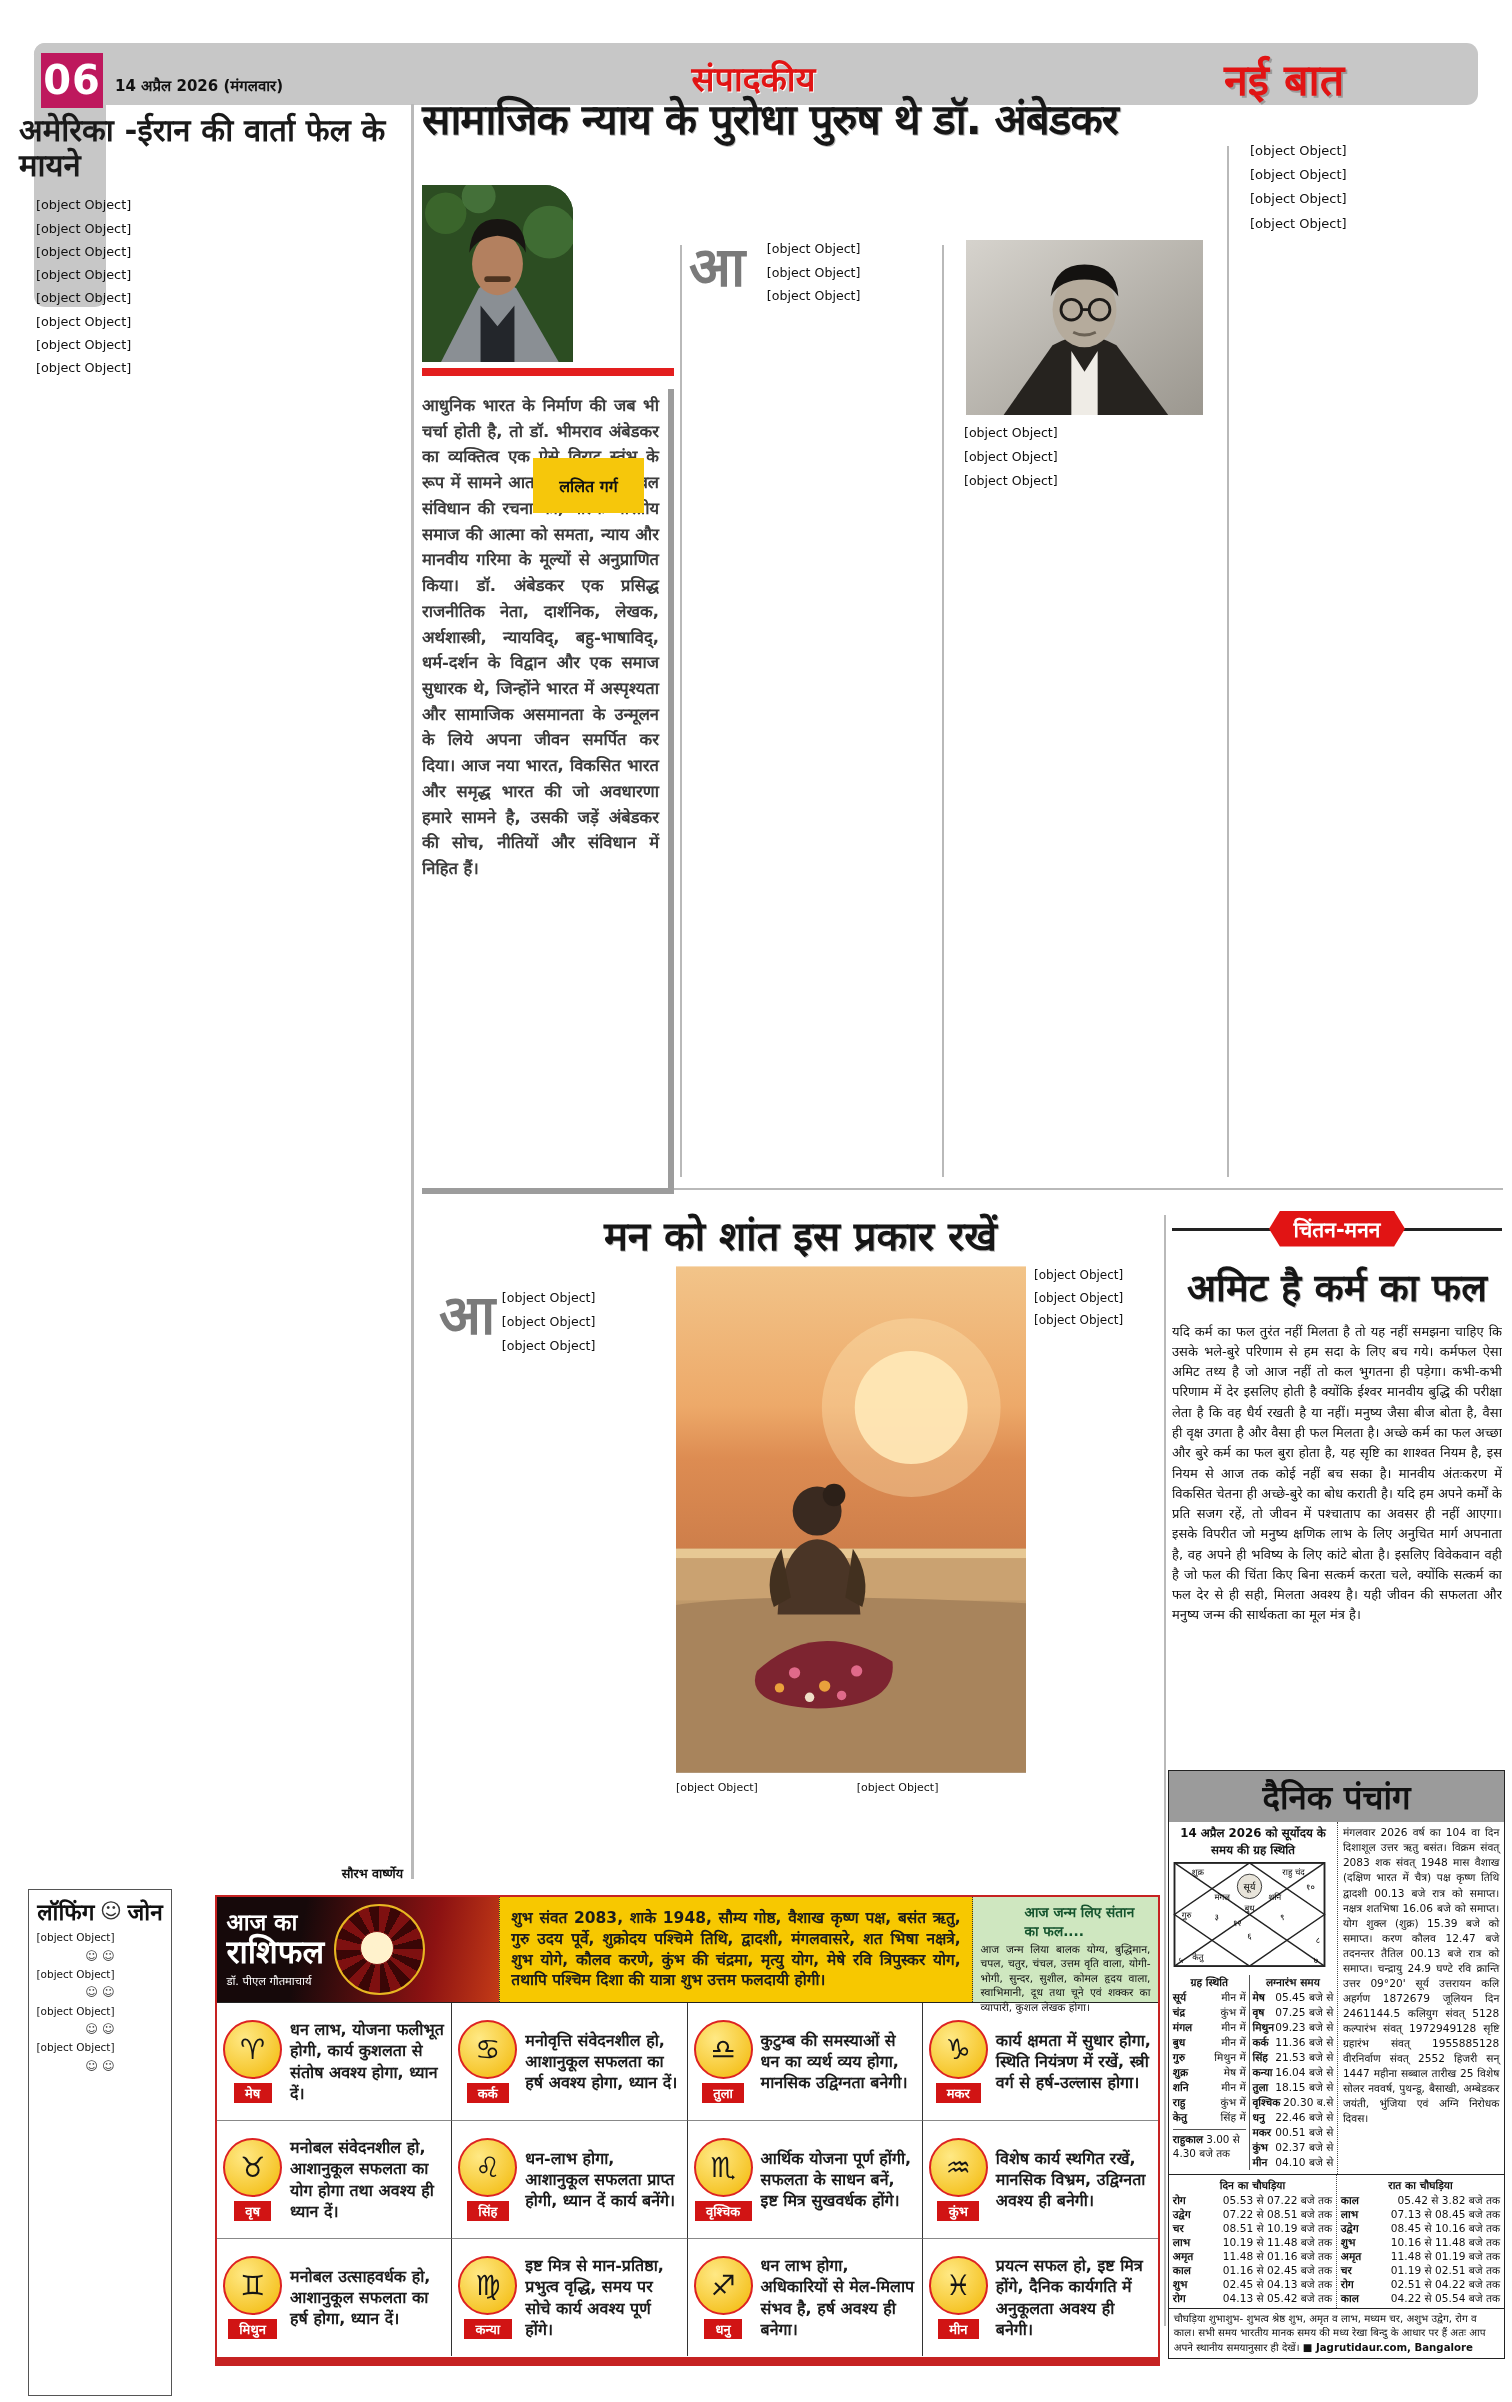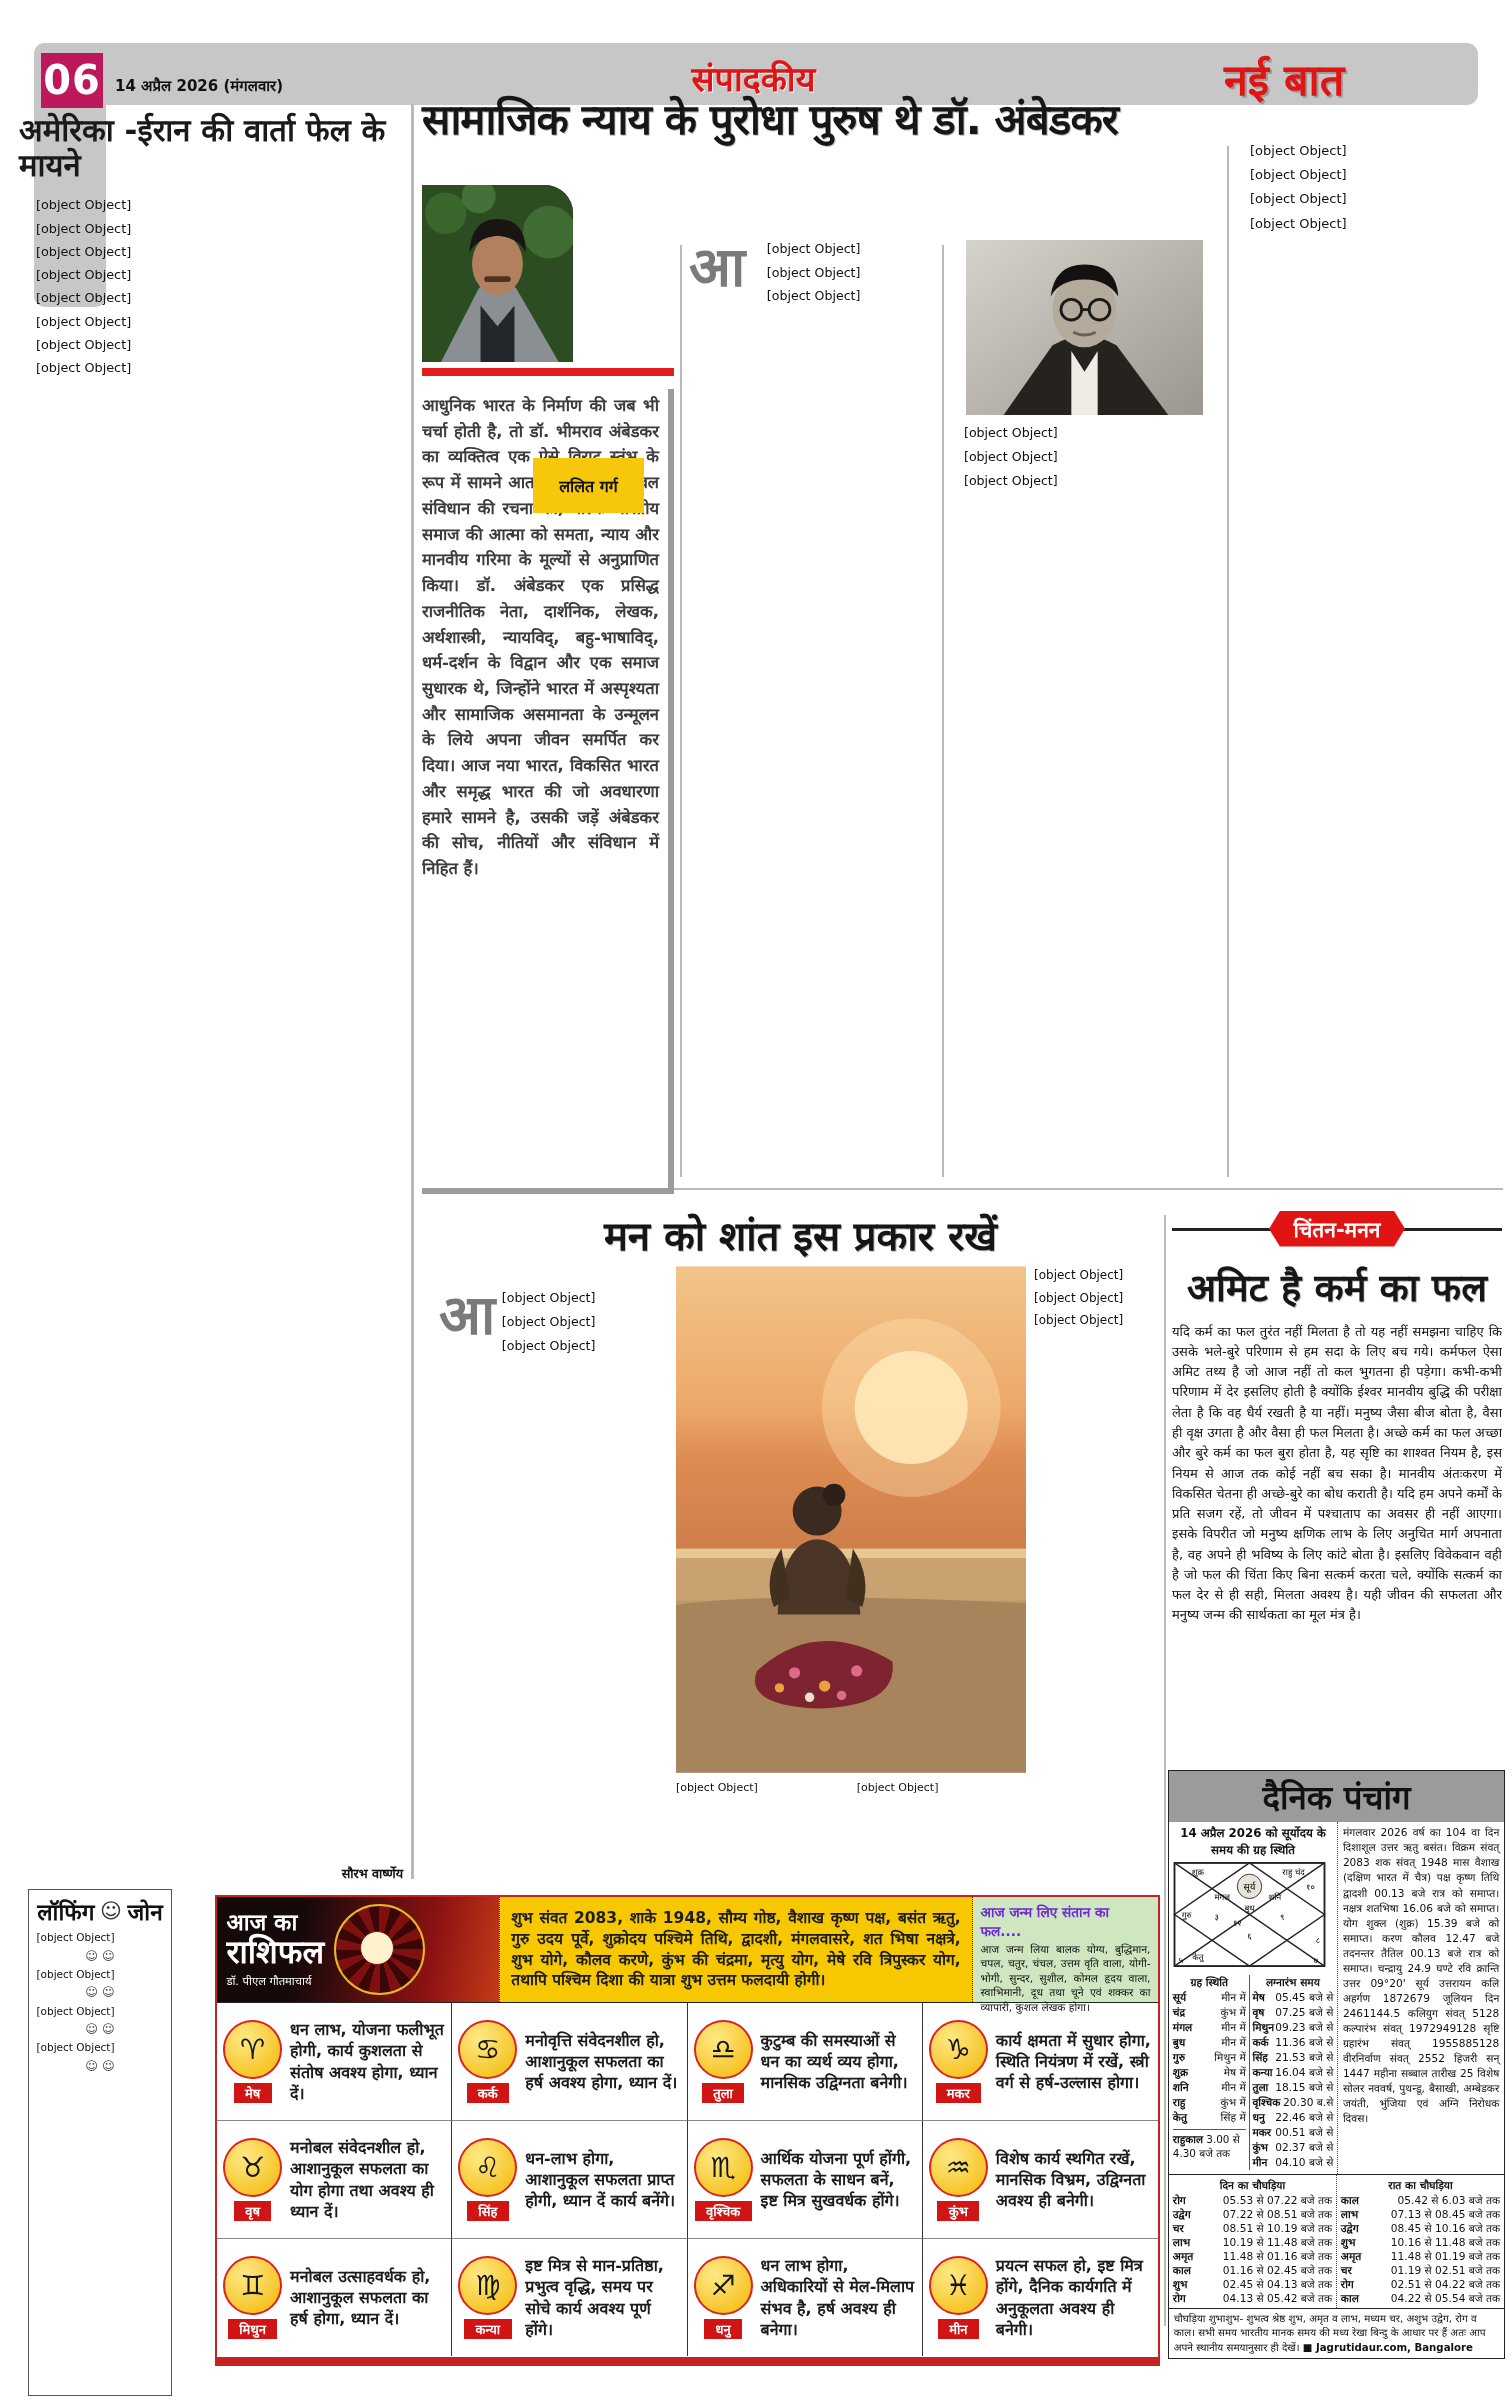--- a/index.html
+++ b/index.html
@@ -106,21 +106,21 @@
   .rf-logo-text .t1{font-size:22.6px;font-weight:bold;}
   .rf-logo-text .t2{font-size:32px;font-weight:bold;}
   .rf-logo-text .t3{font-size:11.3px;margin-top:5.6px;}
   .rf-wheel{width:87px;height:87px;border-radius:50%;flex:0 0 auto;border:2.8px solid #e8b722;
             background:repeating-conic-gradient(#7e1010 0 15deg,#3a0606 15deg 30deg);position:relative;}
   .rf-wheel::after{content:"";position:absolute;left:24.5px;top:24.5px;width:32px;height:32px;border-radius:50%;
                    background:#fff2cc;border:1.9px solid #7e1010;}
   .rf-strip{flex:1;background:#f7c800;color:#1c1c1c;font-weight:bold;font-size:15.5px;line-height:1.35;
             padding:5.6px 11.3px;display:flex;align-items:center;border-left:1.9px dotted #333;border-right:1.9px dotted #333;}
   .rf-green{width:185px;background:#cfe7c0;padding:4.7px 7.5px;box-sizing:border-box;}
-  .rf-green .gt{color:#6d28d9;font-weight:bold;font-size:13.7px;}
+  .rf-green .gt{color:#14532d;font-weight:bold;font-size:13.7px;margin-left:44px;}
   .rf-green .gb{font-size:10.6px;line-height:1.38;margin-top:1.9px;}
   .rf-grid{display:grid;grid-template-columns:repeat(4,1fr);height:353px;}
   .rf-cell{border-right:1.9px solid #333;border-bottom:0.9px solid #888;display:flex;gap:7.5px;padding:7.5px 5.6px;box-sizing:border-box;align-items:center;}
   .rf-cell:nth-child(4n){border-right:none;}
   .rf-cell:nth-child(n+9){border-bottom:none;}
   .rf-ic{display:flex;flex-direction:column;align-items:center;gap:3.8px;flex:0 0 60px;}
   .rf-circle{width:55px;height:55px;border-radius:50%;border:2.8px solid #d22;
              background:radial-gradient(circle at 35% 30%,#ffe985,#f2b705);
              display:flex;align-items:center;justify-content:center;font-size:28px;color:#151515;}
   .rf-name{background:#d11414;color:#fff;font-weight:bold;font-size:13px;padding:0.9px 11.3px;}
@@ -451,21 +451,21 @@
               <span>04.13 से 05.42 बजे तक</span>
             </div>
           </div>
       </div>
       <div>
         <div class="hd">रात का चौघड़िया</div>
         <div>
 
         <div class="pan-row">
               <b>काल</b>
-              <span>05.42 से 6.03 बजे तक</span>
+              <span>05.42 से 3.82 बजे तक</span>
             </div>
             <div class="pan-row">
               <b>लाभ</b>
               <span>07.13 से 08.45 बजे तक</span>
             </div>
             <div class="pan-row">
               <b>उद्वेग</b>
               <span>08.45 से 10.16 बजे तक</span>
             </div>
             <div class="pan-row">

